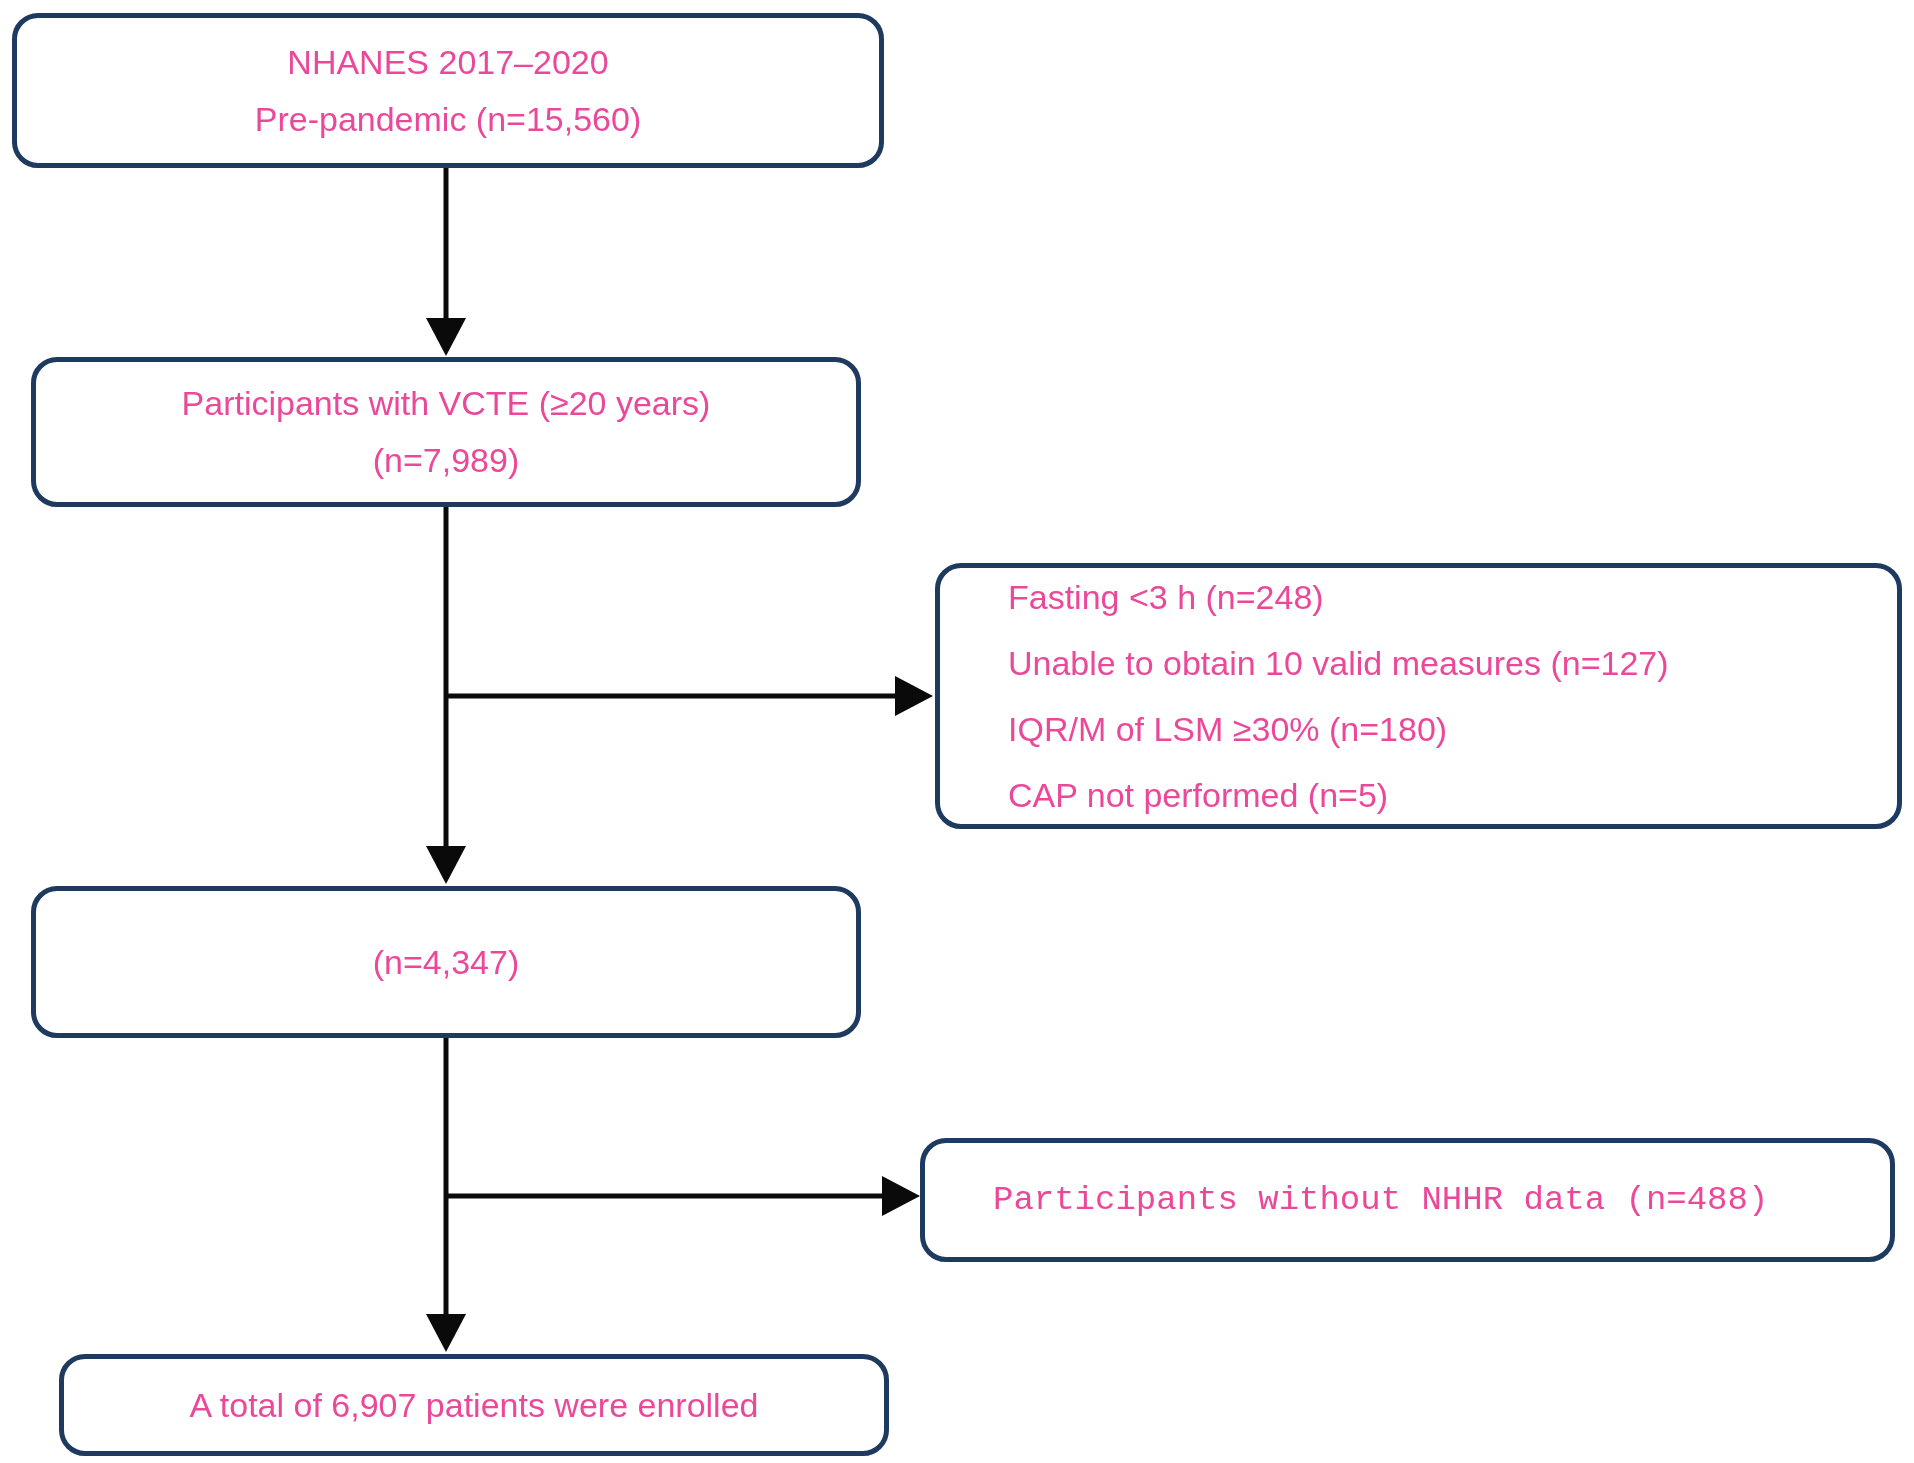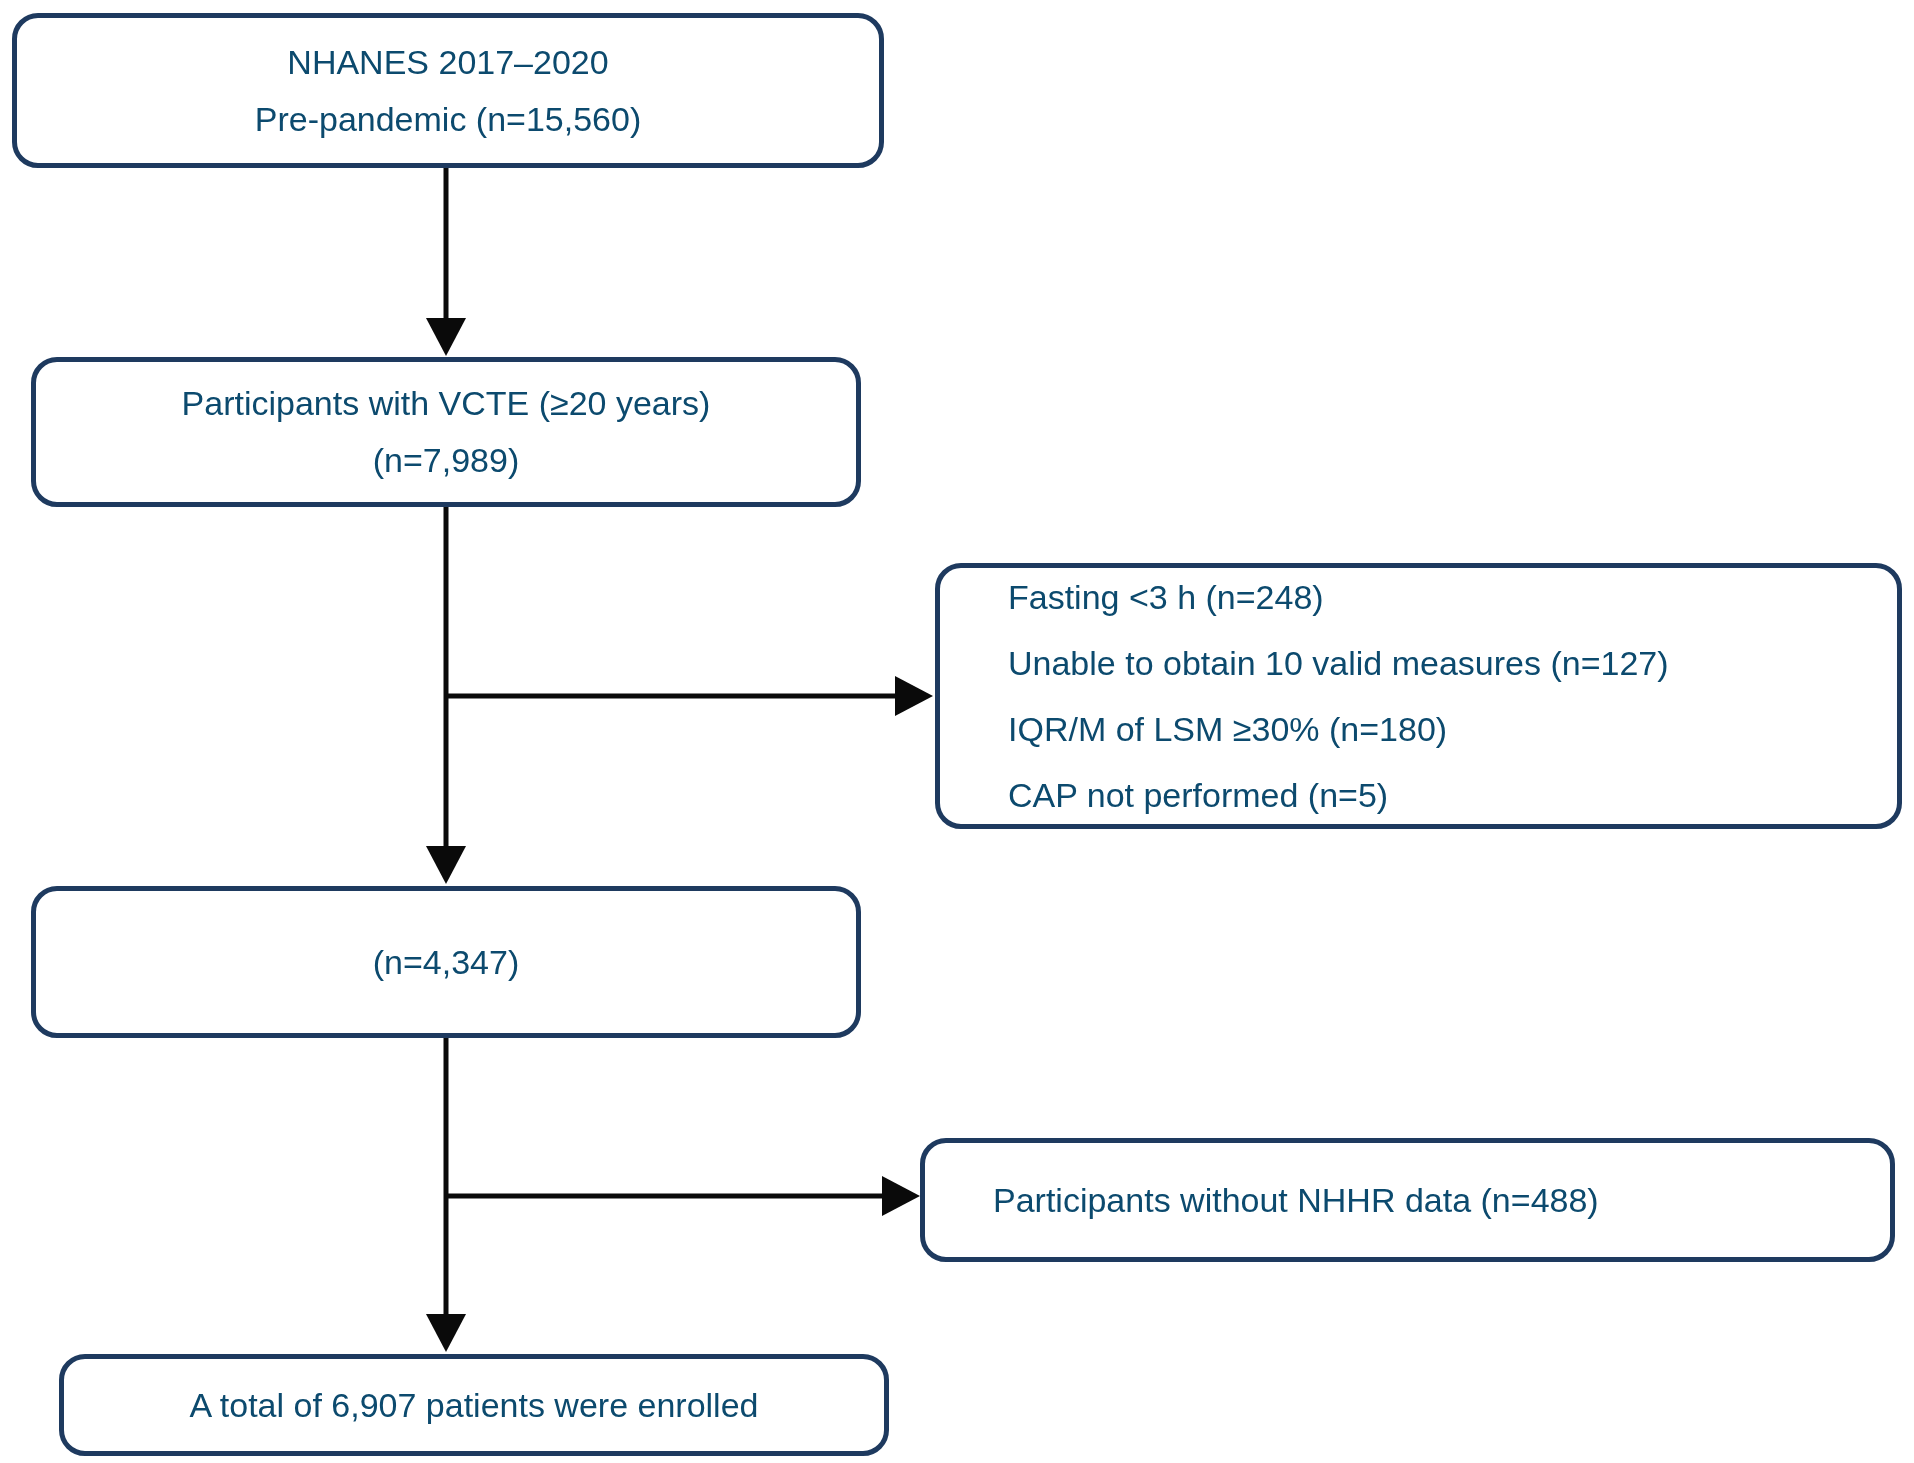--- a/index.html
+++ b/index.html
@@ -6,21 +6,21 @@
     margin: 0;
     padding: 0;
     background: #ffffff;
   }
   #canvas {
     position: relative;
     width: 1914px;
     height: 1463px;
     background: #ffffff;
     font-family: "Liberation Sans", "DejaVu Sans", sans-serif;
-    color: #0c4a6e;
+    color: #ec4899;
     overflow: hidden;
   }
   #arrow-layer {
     position: absolute;
     left: 0;
     top: 0;
     width: 1914px;
     height: 1463px;
   }
   .box {
@@ -45,21 +45,21 @@
     padding-left: 68px;
     padding-right: 21px;
   }
   
   #node-source   { left: 12px;  top: 13px;   width: 872px; height: 155px; }
   #node-vcte     { left: 31px;  top: 357px;  width: 830px; height: 150px; text-align: right; }
   #node-eligible { left: 31px;  top: 886px;  width: 830px; height: 152px; }
   #node-enrolled { left: 31px;  top: 1354px; width: 830px; height: 102px; margin-left: 28px; }
   
   #node-excl-vcte { left: 935px; top: 563px;  width: 967px; height: 266px; line-height: 66px; }
-  #node-excl-nhhr { left: 920px; top: 1138px; width: 975px; height: 124px; }
+  #node-excl-nhhr { left: 920px; top: 1138px; width: 975px; height: 124px; font-family: Liberation Mono, monospace; }
   .arrow-stroke {
     stroke: #0a0a0a;
     stroke-width: 5;
   }
   .arrow-fill {
     fill: #0a0a0a;
     stroke: none;
   }
 </style>
 </head>

